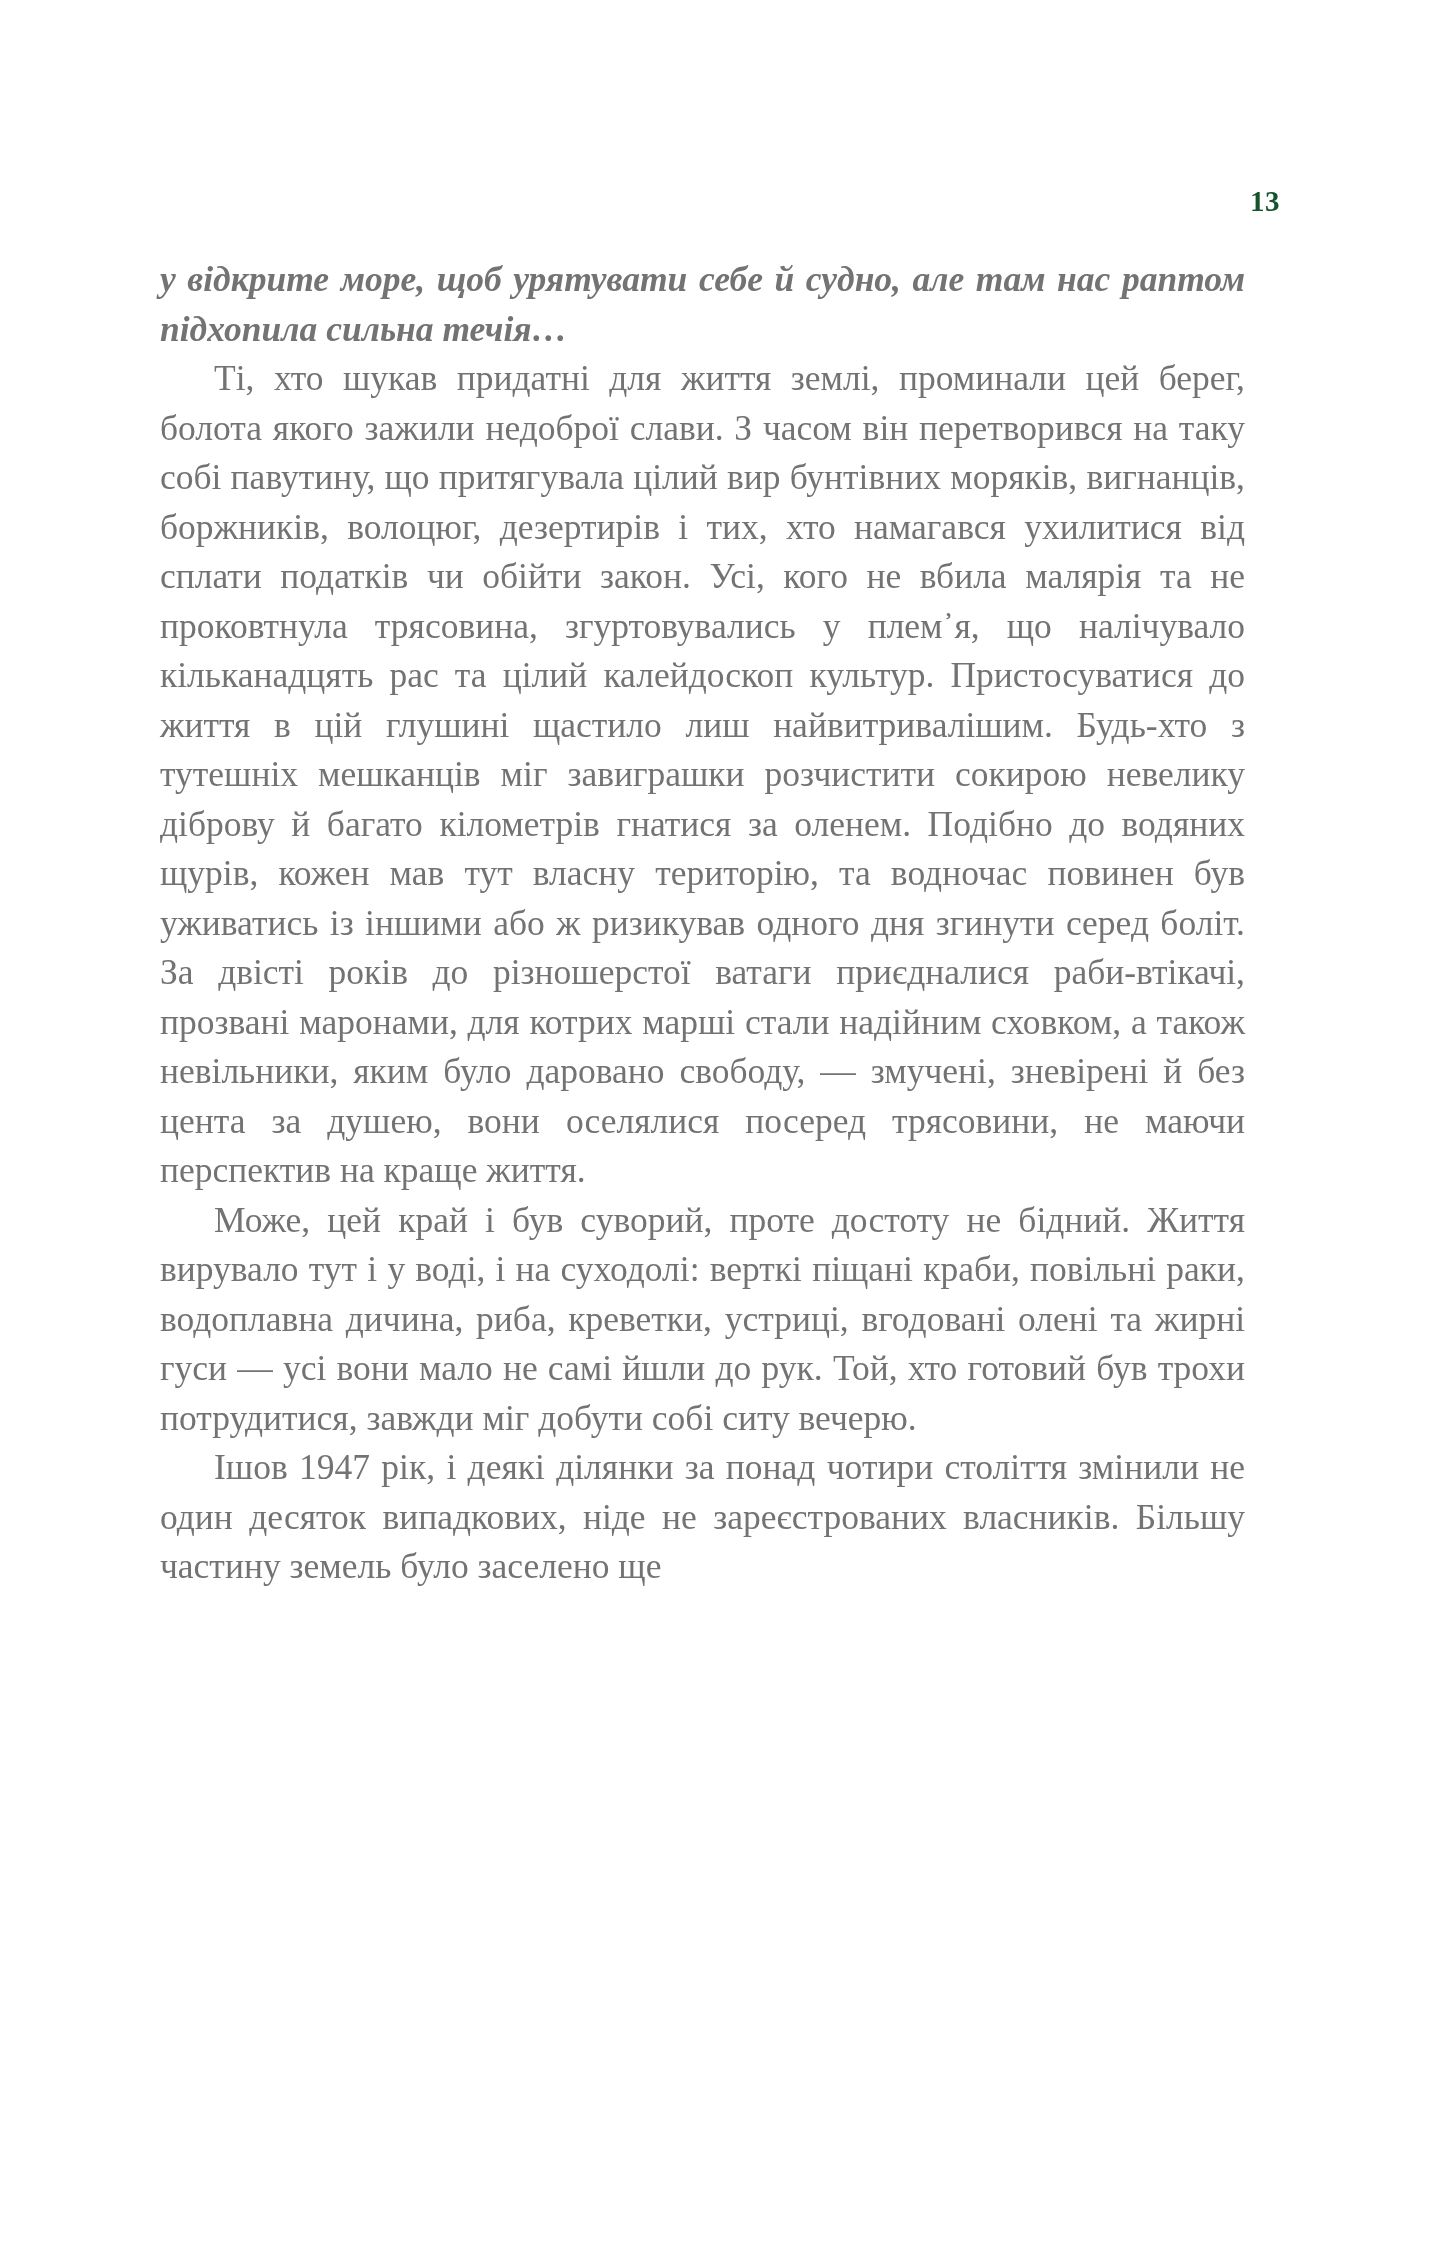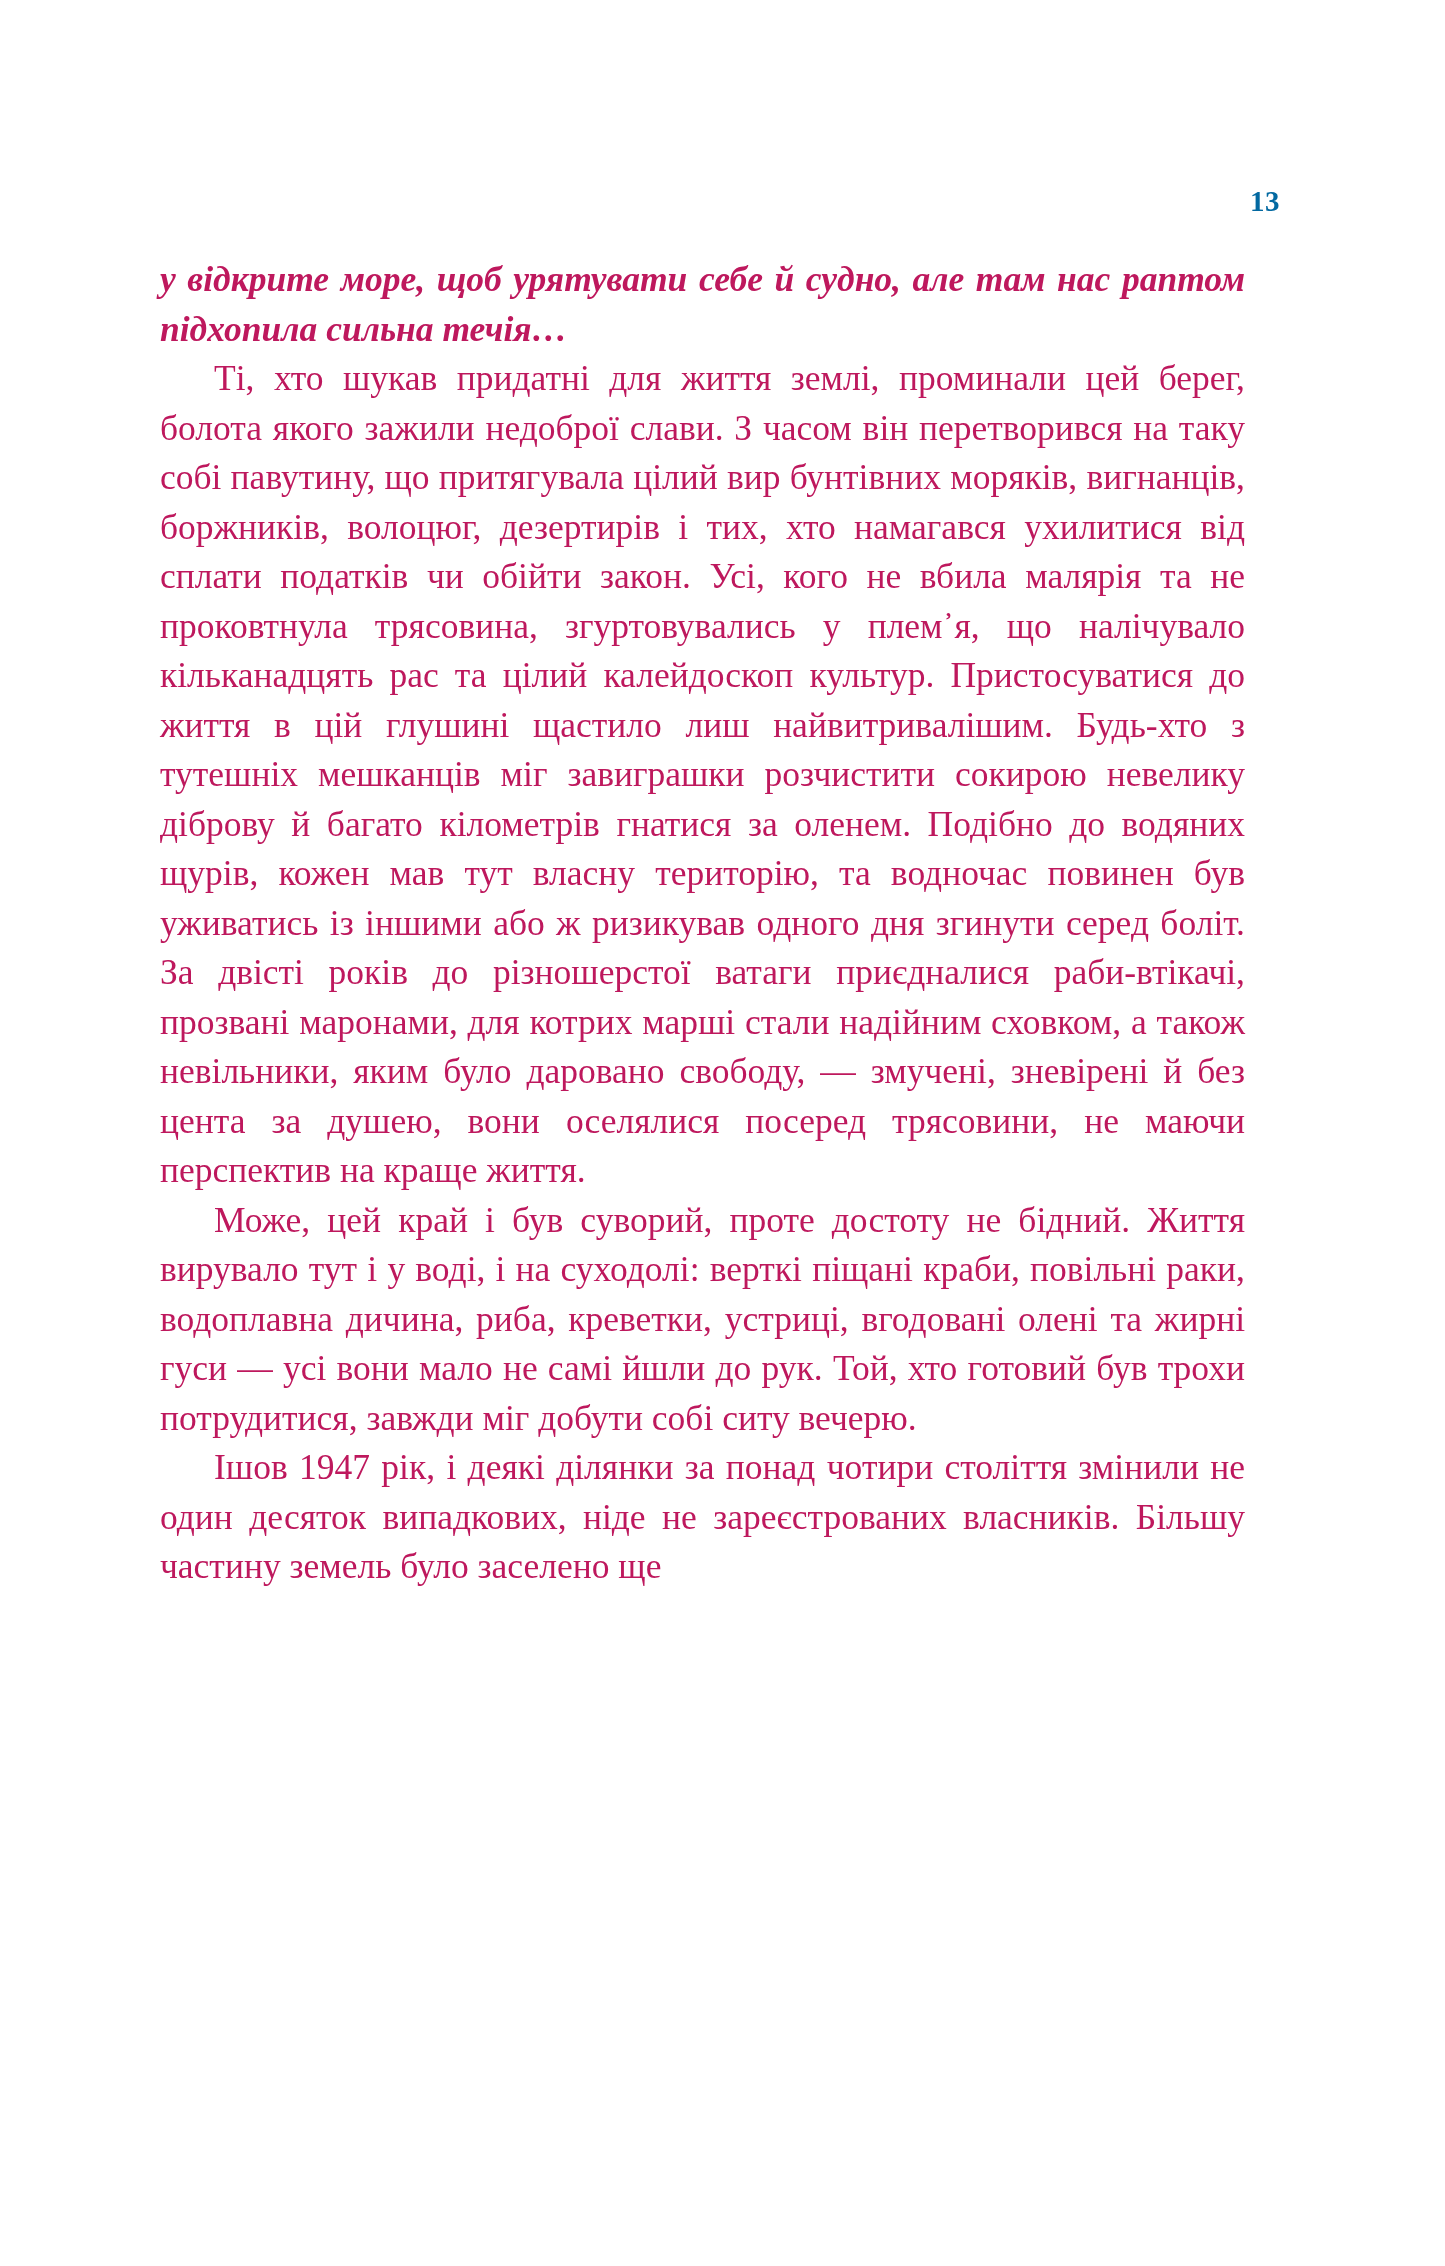--- a/index.html
+++ b/index.html
@@ -14,32 +14,32 @@
     background: #ffffff;
     overflow: hidden;
   }
   .page-number {
     position: absolute;
     top: 185px;
     right: 165px;
     font-family: "Liberation Serif", serif;
     font-weight: bold;
     font-size: 29px;
-    color: #0369a1;
+    color: #14532d;
     letter-spacing: 0.5px;
   }
   .text-body {
     position: absolute;
     top: 255px;
     left: 160px;
     width: 1085px;
     font-family: "Liberation Serif", serif;
     font-size: 35.5px;
     line-height: 49.5px;
-    color: #be185d;
+    color: #737373;
     text-align: justify;
     text-justify: inter-word;
     -webkit-hyphens: manual;
     hyphens: manual;
   }
   .text-body p {
     margin: 0;
   }
   .para-indent {
     text-indent: 54px;

